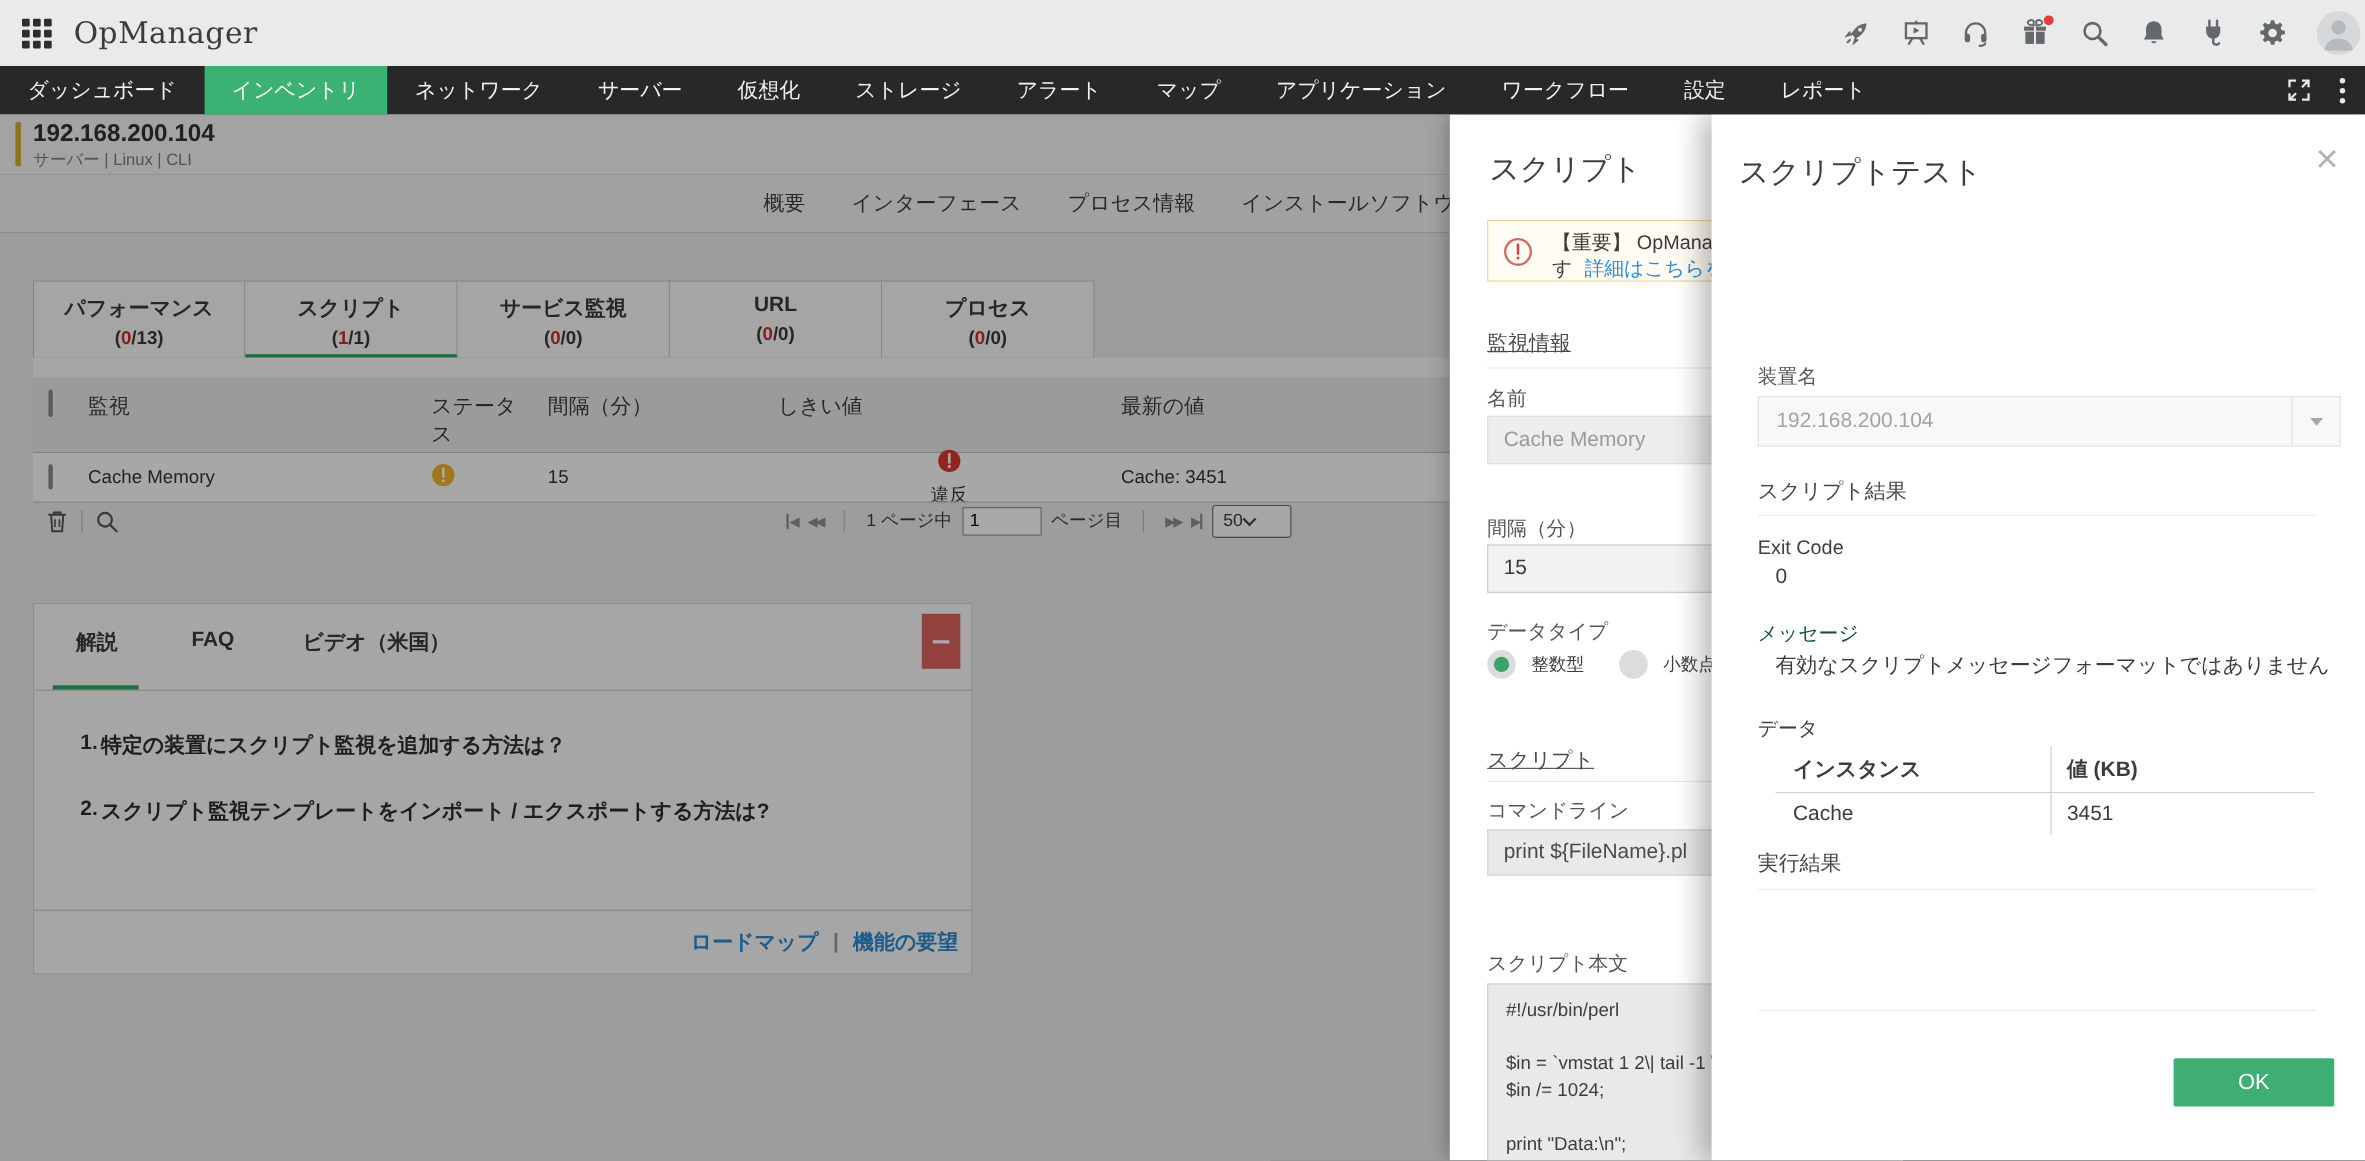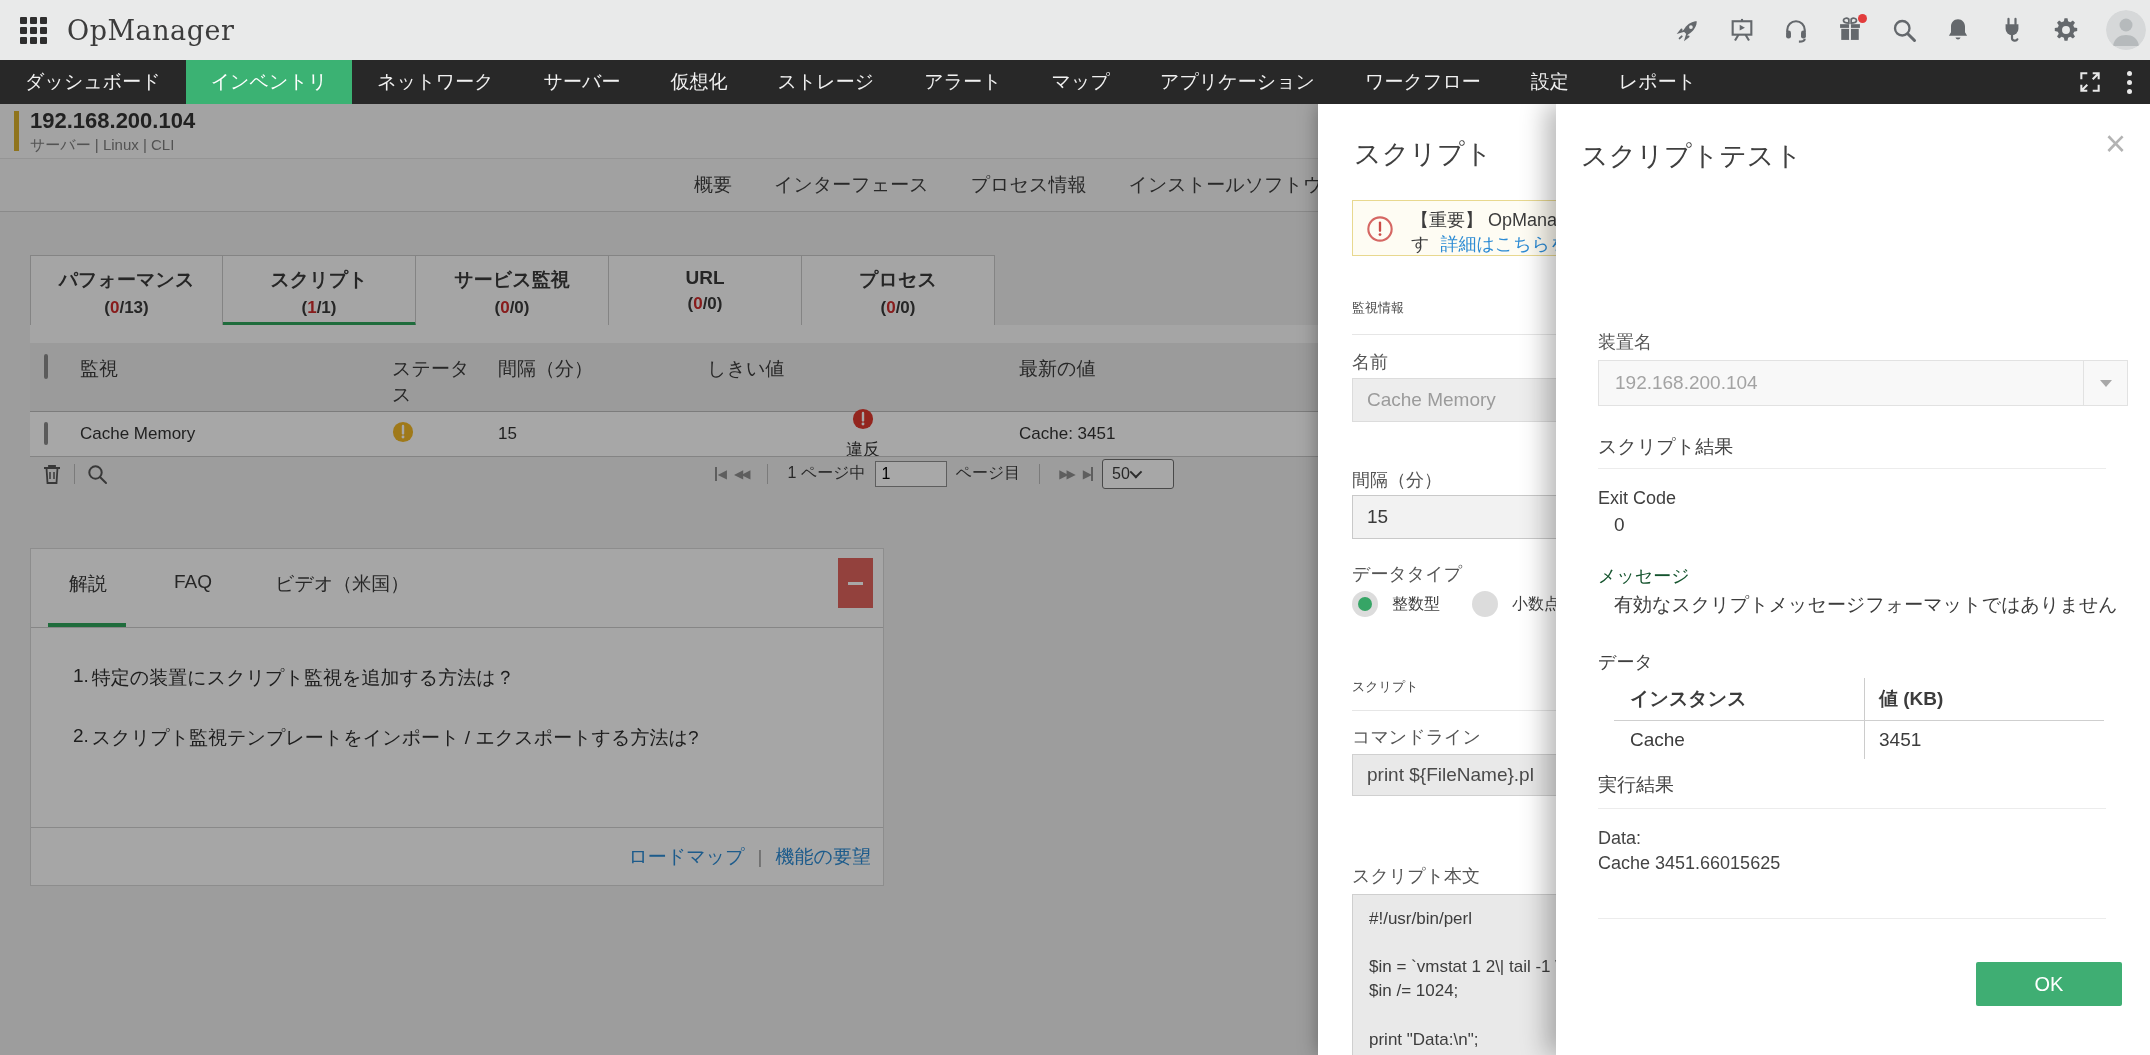--- a/index.html
+++ b/index.html
@@ -56,42 +56,42 @@
   .foot-ic { width:24px; height:24px; cursor:pointer; }
   .vsep { width:1px; height:20px; background:#bbb; margin:0 10px; }
   .pager { margin-left:auto; margin-right:134px; display:flex; align-items:center; gap:9px; font-size:16px; color:#3d3d3d; }
   .pg { color:#8f8f8f; font-size:12px; letter-spacing:-2px; cursor:pointer; user-select:none; }
   .pg.edge { border-left:2px solid #8f8f8f; padding-left:1px; }
   .pg.edge-r { border-right:2px solid #8f8f8f; padding-right:1px; }
   .page-num { width:72px; height:26px; border:1px solid #8f8f8f; background:#fff; font-size:16px; padding:0 6px; font-family:inherit; }
   .page-size { width:72px; height:30px; border:1px solid #6f6f6f; border-radius:3px; background:#fdfdfd; display:flex; align-items:center; padding:0 9px; cursor:pointer; }
   .chev { width:9px; height:9px; border-right:2px solid #444; border-bottom:2px solid #444; transform:rotate(45deg) translateY(-2px); }
 
-  .help-card { position:absolute; left:30px; top:444px; width:854px; height:338px; background:#fcfcfc; border:1px solid #d6d6d6; }
+  .help-card { position:absolute; left:30px; top:444px; width:854px; height:338px; background:#fcfcfc; border:1px solid #d6d6d6;font-weight:bold; }
   .help-tab { position:absolute; top:22px; font-size:19px; color:#3b3b3b; cursor:pointer; }
   .ht1 { left:38px; } .ht2 { left:143px; } .ht3 { left:244px; }
   .help-underline { position:absolute; left:17px; top:74px; width:78px; height:4px; background:#2fa45c; }
   .help-divider { position:absolute; left:0; top:78px; width:100%; height:1px; background:#cccccc; }
   .minus-btn { position:absolute; right:10px; top:9px; width:35px; height:50px; background:#e0635d; cursor:pointer; display:flex; align-items:center; justify-content:center; }
   .minus-btn i { width:15px; height:3px; background:#fff; }
   .help-item { position:absolute; left:42px; font-size:19px; color:#2e2e2e; cursor:pointer; display:flex; gap:3px; }
   .hi1 { top:116px; } .hi2 { top:176px; }
   .help-foot { position:absolute; left:0; bottom:0; width:100%; height:58px; border-top:1px solid #d0d0d0; display:flex; align-items:center; justify-content:flex-end; gap:13px; padding-right:12px; font-size:19px; }
   .blue-link { color:#2c8bd4; cursor:pointer; }
   .pipe { color:#9a9a9a; }
 
   
   .drawer { position:absolute; top:104px; left:1318px; width:412px; height:951px; background:#fff; z-index:5; box-shadow:0 0 18px rgba(0,0,0,.35); }
   .drawer-title { position:absolute; left:36px; top:32px; font-size:27px; color:#404040; }
   .warn-box { position:absolute; left:34px; top:96px; width:356px; height:56px; background:#fefcf3; border:1px solid #e8d88f; }
   .warn-ic { position:absolute; left:13px; top:14px; width:28px; height:28px; }
   .warn-l1 { position:absolute; left:58px; top:7px; font-size:18px; color:#3c3c3c; white-space:nowrap; }
   .warn-l2 { position:absolute; left:58px; top:31px; font-size:18px; color:#3c3c3c; white-space:nowrap; }
   .warn-l2 .blue-link { margin-left:6px; }
-  .sec-h { position:absolute; left:34px; font-size:13px; color:#4a4a4a; }
+  .sec-h { position:absolute; left:34px; font-size:19px; color:#4a4a4a;text-decoration:underline; }
   .d-div { position:absolute; left:34px; width:378px; height:1px; background:#e6e6e6; }
   .fld-lbl { position:absolute; left:34px; font-size:18px; color:#555; }
   .fld-box { position:absolute; left:34px; width:378px; height:44px; border:1px solid #dcdcdc; background:#ededed; font-size:19px; line-height:42px; padding:0 14px; color:#9b9b9b; white-space:nowrap; overflow:hidden; }
   .fld-box.enabled { background:#f2f2f2; border-color:#c9c9c9; color:#3a3a3a; }
   .radio-row { position:absolute; left:34px; top:487px; display:flex; align-items:center; gap:14px; }
   .radio { width:26px; height:26px; border-radius:50%; background:#dcdcdc; display:flex; align-items:center; justify-content:center; cursor:pointer; }
   .radio.sel i { width:14px; height:14px; border-radius:50%; background:#36a566; }
   .radio-lbl { font-size:16px; color:#3e3e3e; margin-right:18px; }
   .script-body { position:absolute; left:34px; top:790px; width:378px; height:168px; background:#e9e9e9; border:1px solid #cfcfcf; padding:12px 16px; font-size:17px; line-height:1.42; color:#3d3d3d; white-space:pre-wrap; overflow:hidden; font-family:inherit; }
 
@@ -419,19 +419,17 @@
         <span class="dt-c2 dt-head">値 (KB)</span>
       </div>
       <div class="dt-row">
         <span class="dt-c1">Cache</span>
         <span class="dt-c2">3451</span>
       </div>
     </div>
 
     <div class="dlg-h" style="top:668px;">実行結果</div>
     <div class="dlg-div" style="top:704px;"></div>
-    <div class="out-text">Data:
-Cache 3451.66015625</div>
     <div class="dlg-div" style="top:814px;"></div>
     <button class="ok-btn">OK</button>
   </section>
 
 </div>
 
 </body></html>

